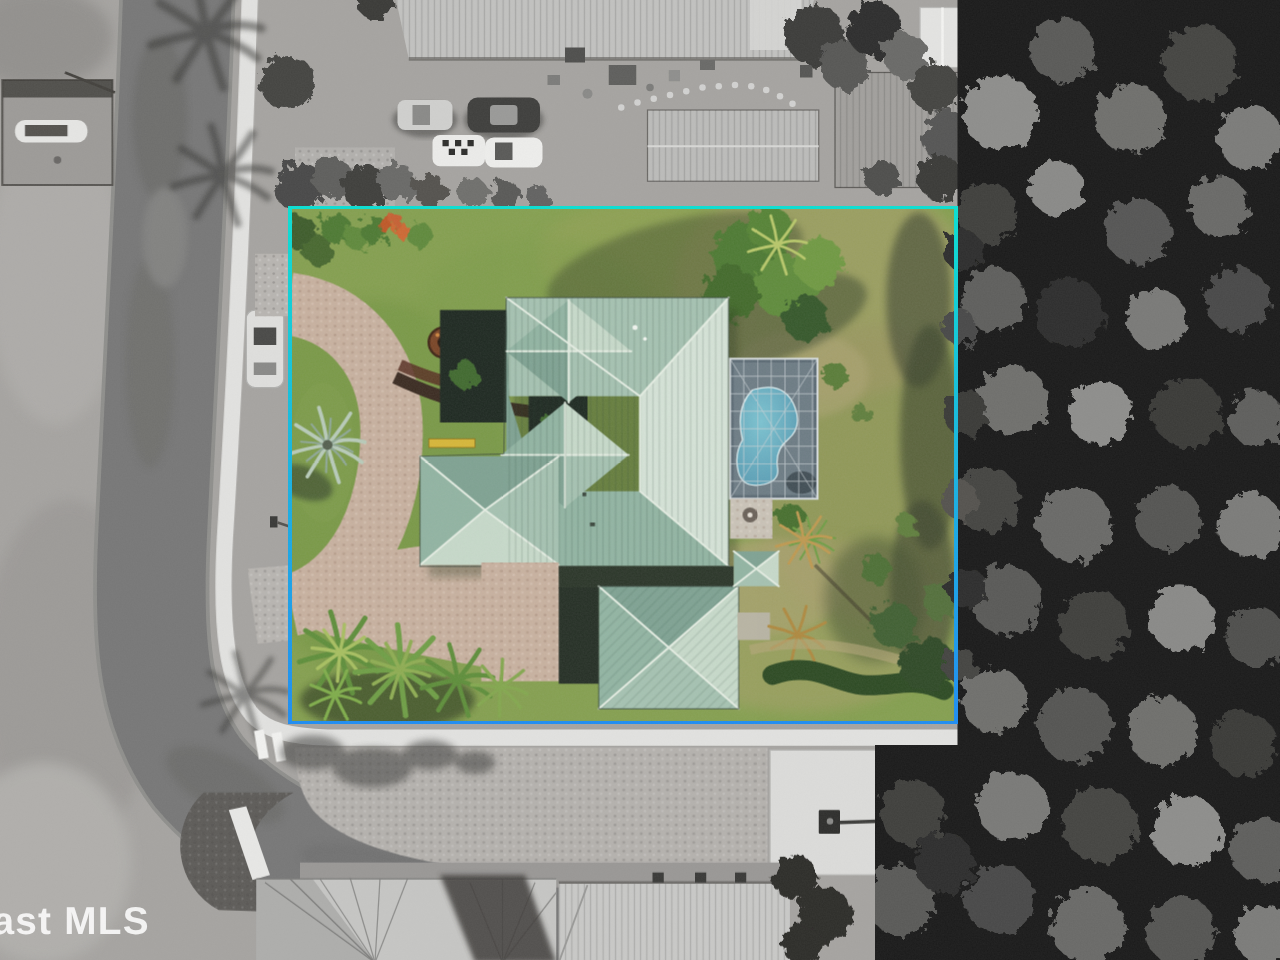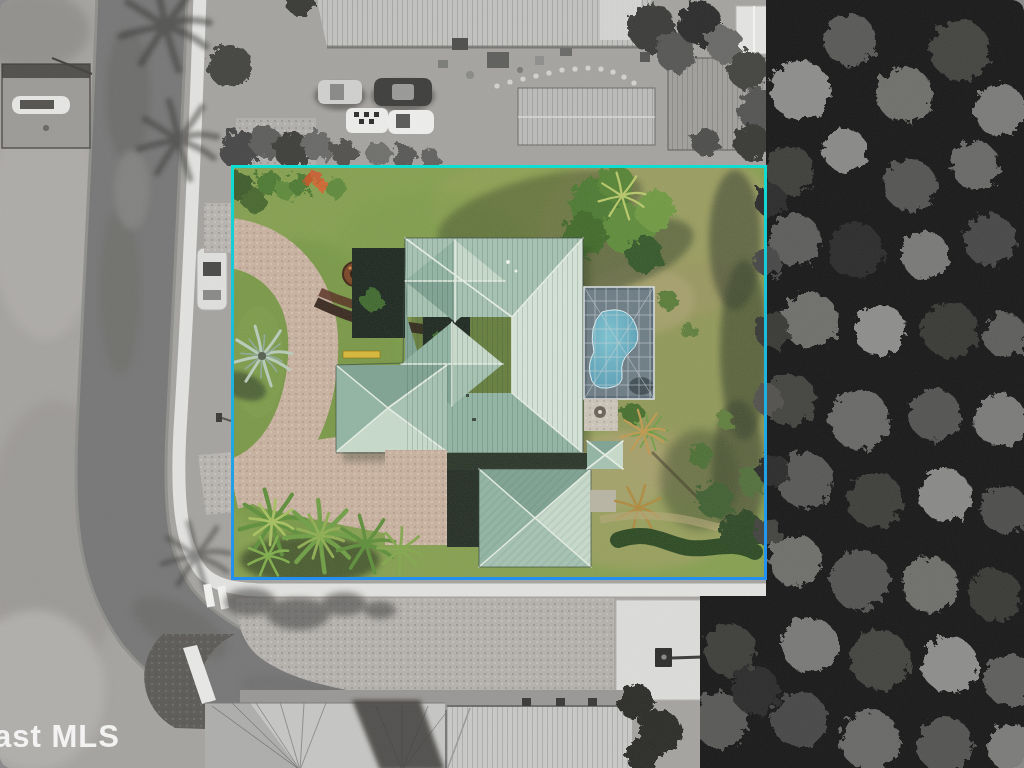--- a/index.html
+++ b/index.html
@@ -1,17 +1,17 @@
 <!DOCTYPE html>
 <html><head>
 <meta charset="utf-8">
 <style>
   html,body{margin:0;padding:0;background:#8a8a8a;}
   .stage{position:relative;width:1024px;height:768px;overflow:hidden;background:#a6a4a1;
-         font-family:"Liberation Sans", sans-serif;border-radius:12px;}
+         font-family:"Liberation Sans", sans-serif;}
   svg{display:block}
   
   .rA{fill:#c8dbcb}.rB{fill:#a6c3b2}.rC{fill:#7fa393}.rD{fill:#92b5a3}
   .cap{stroke:#e6efe4;stroke-width:1.6;fill:none;stroke-linecap:round}
   .eave{stroke:#35453a;stroke-width:1;fill:none;opacity:.65}
   .dkCourt{fill:#1d2820}
   .grayrib{fill:#c2c2c0}
   .treedot{filter:url(#crinkle)}
   .wm{font-family:"Liberation Sans", sans-serif;font-weight:bold;}
 </style>

